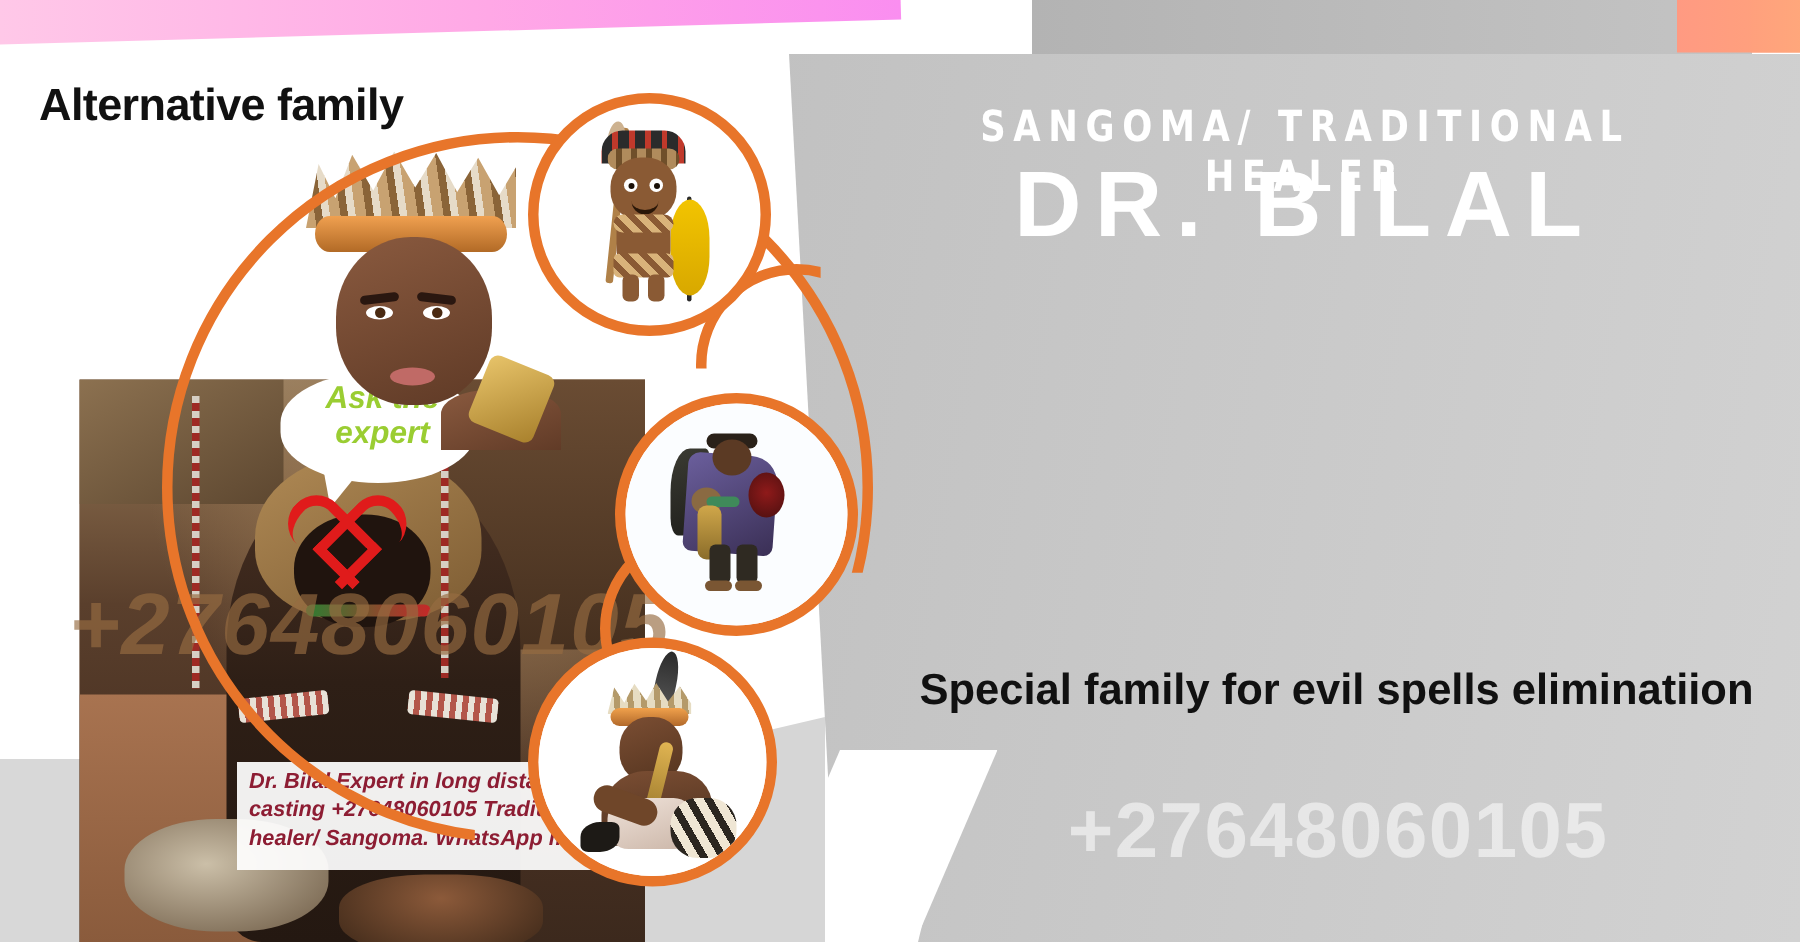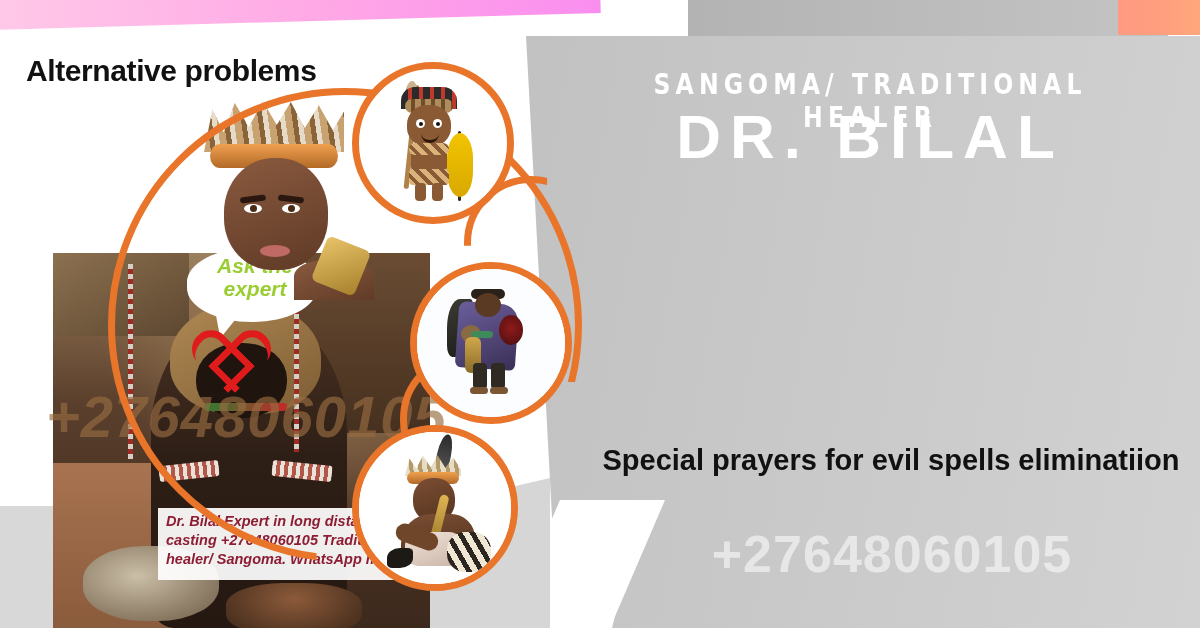--- a/index.html
+++ b/index.html
@@ -227,21 +227,21 @@
   <div class="panel-notch"></div>
   <div class="panel-notch2"></div>
   <div class="gray-bl"></div>
   <div class="gray-br"></div>
 
   <div class="band-pink"></div>
   <div class="band-gray-top"></div>
   <div class="band-orange"></div>
   <div class="band-orange2"></div>
 
-  <div class="alt-heading">Alternative problems</div>
+  <div class="alt-heading">Alternative family</div>
 
   <div class="photo">
     <div class="sky"></div>
     <div class="hut"></div>
     <div class="thatch"></div>
     <div class="ground"></div>
     <div class="figure"></div>
     <div class="hair"></div>
     <div class="face"></div>
     <div class="beadL"></div>
@@ -334,16 +334,16 @@
       <div class="sashg"></div>
       <div class="wrap"></div>
       <div class="fur"></div>
       <div class="arm"></div>
       <div class="blk"></div>
     </div>
   </div>
 
   <div class="kicker">SANGOMA/ TRADITIONAL HEALER</div>
   <div class="bigname">DR. BILAL</div>
-  <div class="blacktext">Special prayers for  evil spells eliminatiion</div>
+  <div class="blacktext">Special family for  evil spells eliminatiion</div>
   <div class="wm-right">+27648060105</div>
 
 </div>
 
 </body></html>

